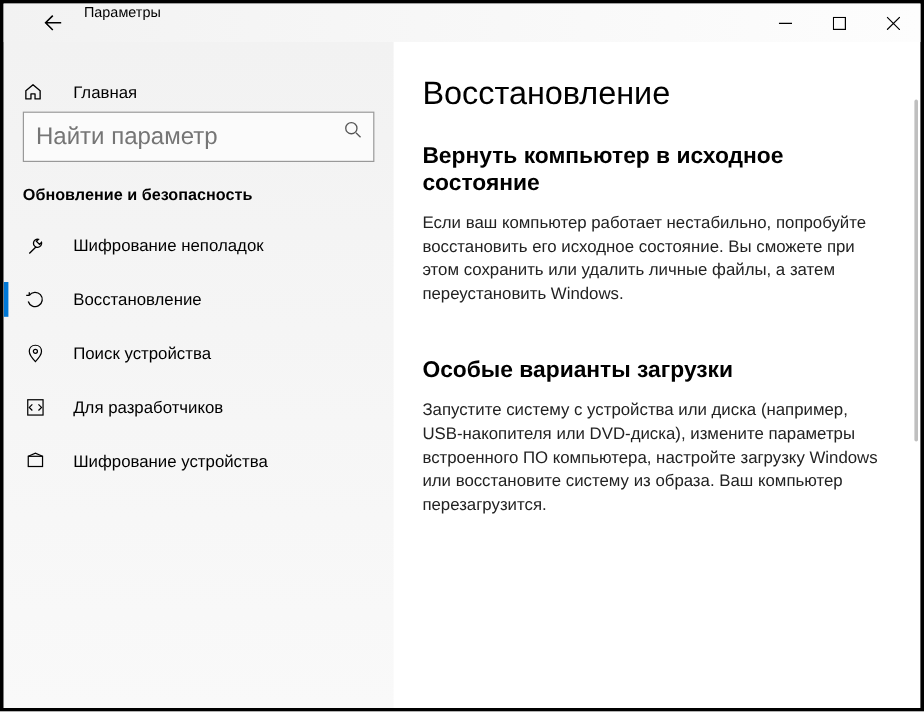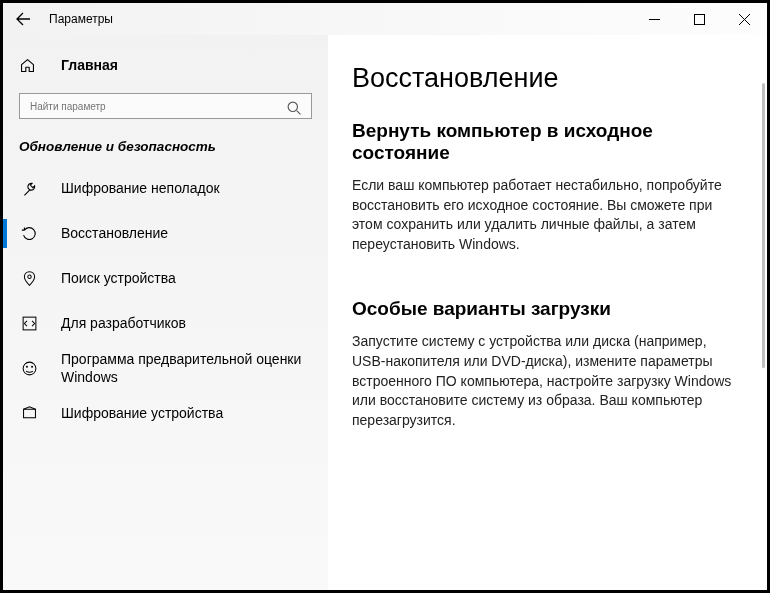--- a/index.html
+++ b/index.html
@@ -1,31 +1,31 @@
 <!DOCTYPE html>
 <html><head>
 <meta charset="utf-8">
 <style>
   * { box-sizing: border-box; margin: 0; padding: 0; }
   html, body { width: 770px; height: 593px; font-family: "Segoe UI", Arial, sans-serif; overflow: hidden; }
   .frame { width: 770px; height: 593px; border: 3px solid #000; background: #fff; position: relative; }
   .window { width: 100%; height: 100%; display: flex; flex-direction: column; }
-  .titlebar { height: 32px; display: flex; align-items: center; background: linear-gradient(to right, #f2f2f2, #fdfdfd); position: relative; }
+  .titlebar { height: 32px; display: flex; align-items: flex-start; background: linear-gradient(to right, #f2f2f2, #fdfdfd); position: relative; padding-left: 21px; }
   .back-btn { width: 40px; height: 32px; display: flex; align-items: center; justify-content: center; cursor: pointer; }
   .title { font-size: 12px; color: #000; margin-left: 6px; }
   .win-controls { position: absolute; right: 0; top: 0; display: flex; }
   .win-btn { width: 45px; height: 32px; display: flex; align-items: center; justify-content: center; cursor: pointer; }
   .body { flex: 1; display: flex; overflow: hidden; }
   .sidebar { width: 325px; background: linear-gradient(to bottom, #f2f2f2 0%, #f9f9f9 100%); padding-top: 10px; position: relative; overflow: hidden; }
-  .home-row { display: flex; align-items: center; height: 40px; padding-left: 16px; font-size: 14px; cursor: pointer; font-weight: bold; }
+  .home-row { display: flex; align-items: flex-end; height: 40px; padding-left: 16px; font-size: 14px; cursor: pointer; }
   .home-row .icon { width: 20px; margin-right: 22px; display: flex; align-items: center; }
   .search-wrap { margin: 8px 16px 14px 16px; position: relative; }
-  .search { width: 100%; height: 26px; border: 1px solid #999; background: #fbfbfb; font-size: 10px; padding: 0 34px 0 10px; outline: none; }
+  .search { width: 100%; height: 42px; border: 1px solid #999; background: #fbfbfb; font-size: 20px; padding: 0 34px 0 10px; outline: none; }
   .search-icon { position: absolute; right: 9px; top: 7px; color: #555; }
-  .section-header { padding: 6px 16px 12px 16px; font-size: 13.5px; font-weight: 600; color: #000; font-style: italic; }
+  .section-header { padding: 6px 16px 12px 16px; font-size: 13.5px; font-weight: 600; color: #000; }
   .nav { list-style: none; }
   .nav li { display: flex; align-items: center; min-height: 45px; padding: 4px 16px 4px 16px; font-size: 14px; cursor: pointer; position: relative; }
   .nav li .icon { width: 20px; margin-right: 22px; display: flex; align-items: center; justify-content: center; flex-shrink: 0; }
   .nav li .label { line-height: 1.25; }
   .nav li.active::before { content: ""; position: absolute; left: 0; top: 8px; bottom: 8px; width: 4px; background: #0078d7; }
   .content { flex: 1; padding: 28px 28px 0 24px; overflow-y: auto; position: relative; }
   .page-title { font-size: 27px; font-weight: 400; margin-bottom: 26px; }
   .section-h { font-size: 19px; font-weight: 700; margin-bottom: 12px; }
   .section-p { font-size: 14px; line-height: 1.4; color: #222; margin-bottom: 16px; }
   .btn { background: #ccc; border: none; padding: 7px 18px; font-size: 14px; cursor: pointer; font-family: inherit; }
@@ -118,31 +118,20 @@
                 <svg width="17" height="17" viewBox="0 0 20 20">
                   <rect x="2.5" y="2.5" width="15" height="15" stroke="#000" stroke-width="1.2" fill="none"></rect>
                   <path d="M7 7 L4 10 L7 13 M13 7 L16 10 L13 13" stroke="#000" stroke-width="1.2" fill="none"></path>
                 </svg>
               </span>
           <span class="label">Для разработчиков</span>
         </li>
         <li>
           <span class="icon">
                 <svg width="17" height="17" viewBox="0 0 20 20">
-                  <circle cx="10" cy="10" r="7.5" stroke="#000" stroke-width="1.2" fill="none"></circle>
-                  <circle cx="7" cy="8" r="1.2" fill="#000"></circle>
-                  <circle cx="13" cy="8" r="1.2" fill="#000"></circle>
-                  <path d="M6 13 Q10 16 14 13" stroke="#000" stroke-width="1.2" fill="none"></path>
-                </svg>
-              </span>
-          <span class="label">Программа предварительной оценки Windows</span>
-        </li>
-        <li>
-          <span class="icon">
-                <svg width="17" height="17" viewBox="0 0 20 20">
                   <rect x="3" y="5" width="14" height="10" stroke="#000" stroke-width="1.2" fill="none"></rect>
                   <path d="M3 5 L10 2 L17 5" stroke="#000" stroke-width="1.2" fill="none"></path>
                 </svg>
               </span>
           <span class="label">Шифрование устройства</span>
         </li>
       </ul>
     </div>
 
     <div class="content">

